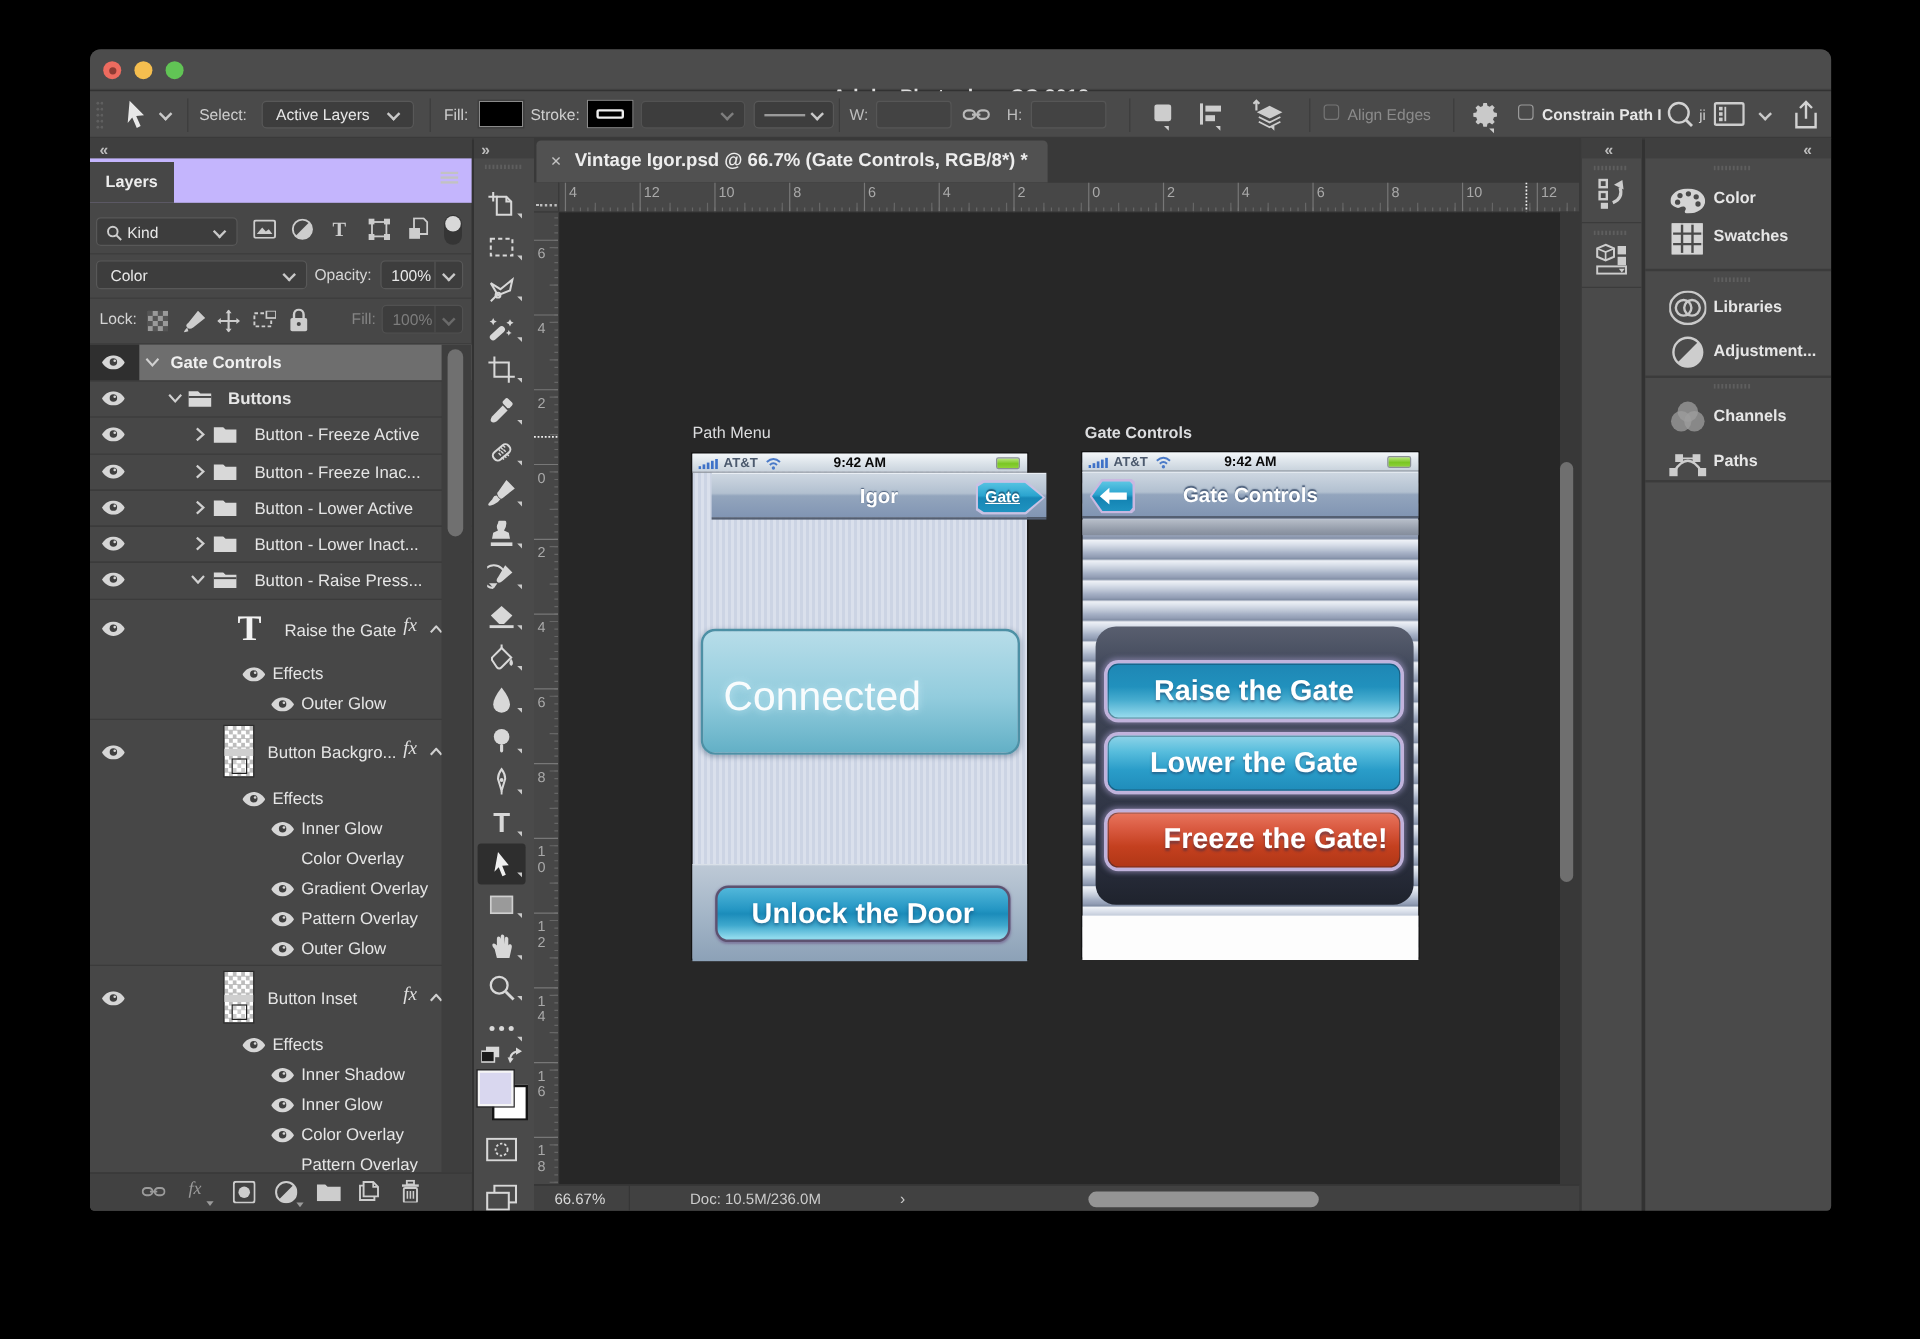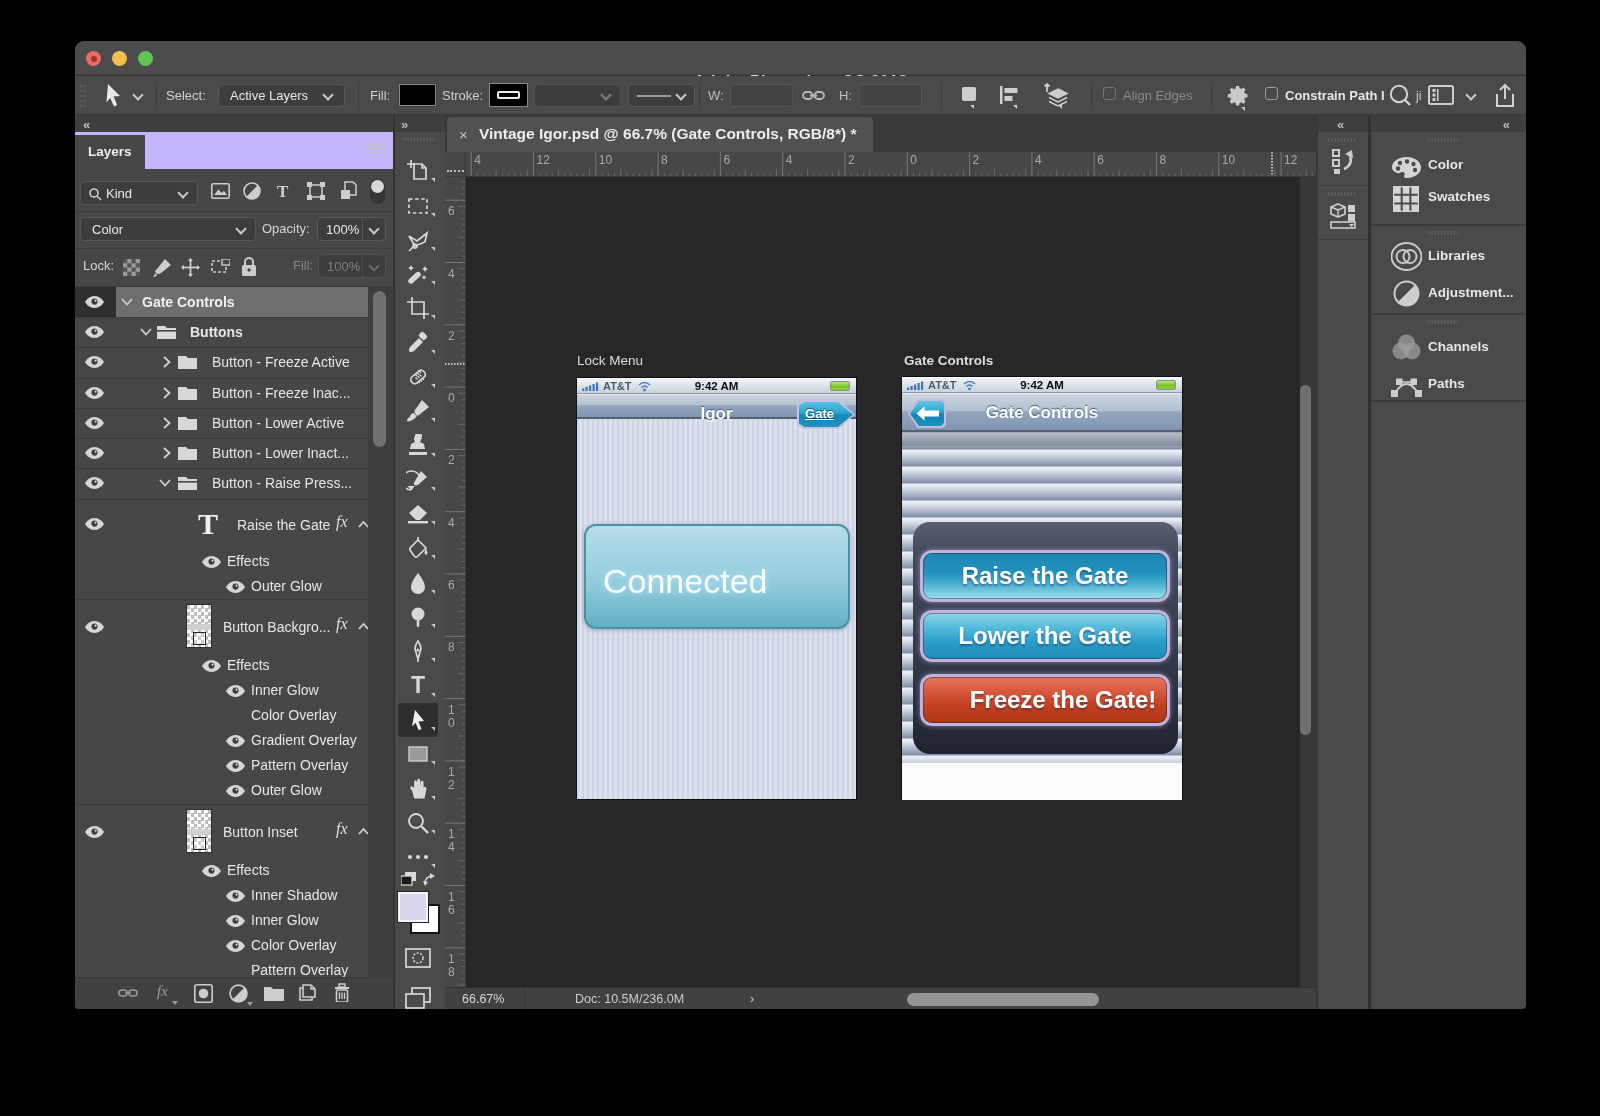--- a/index.html
+++ b/index.html
@@ -738,21 +738,21 @@
           <line x1="0" y1="708.5" x2="21" y2="708.5" stroke="#777777"></line>
           <text x="3" y="723.5" font-size="12" fill="#a9a9a9">1</text>
           <text x="3" y="736.5" font-size="12" fill="#a9a9a9">6</text>
           <line x1="0" y1="770.8" x2="21" y2="770.8" stroke="#777777"></line>
           <text x="3" y="785.8" font-size="12" fill="#a9a9a9">1</text>
           <text x="3" y="798.8" font-size="12" fill="#a9a9a9">8</text>
           <line x1="0" y1="187" x2="21" y2="187" stroke="#f0f0f0" stroke-width="1.4" stroke-dasharray="1.5 1.5"></line>
           <line x1="20.5" y1="0" x2="20.5" y2="810" stroke="#3a3a3a"></line>
         </svg>
     <div class="abs" style="left:21px;top:62px;width:834px;height:810px;background:#272727;overflow:hidden;">
-      <div class="abs" style="left:111px;top:176px;font-size:13.5px;color:#dcdddf;">Lock Menu</div>
+      <div class="abs" style="left:111px;top:176px;font-size:13.5px;color:#dcdddf;">Path Menu</div>
       <div class="abs" style="left:438px;top:176px;font-size:13.5px;font-weight:bold;color:#dcdddf;">Gate Controls</div>
       <div class="abs" style="left:110px;top:200px;width:281px;height:423px;border:1px solid #101010;background:repeating-linear-gradient(90deg,#ccd4e4 0 2px,#dae0ec 2px 5px);">
       <div class="abs" style="left:0;top:0;width:100%;height:16px;background:linear-gradient(#f4f7f9,#dfe6ec 45%,#c9d3dd);border-bottom:1px solid #8e959c;">
               <svg class="abs" style="left:5px;top:4px;" width="17" height="9" viewBox="0 0 17 9">
                 <g fill="#3e72c8">
                   <rect x="0" y="6.5" width="2.2" height="2.5"></rect>
                   <rect x="3.5" y="5" width="2.2" height="4"></rect>
                   <rect x="7" y="3.5" width="2.2" height="5.5"></rect>
                   <rect x="10.5" y="2" width="2.2" height="7"></rect>
                   <rect x="14" y="0.5" width="2.2" height="8.5"></rect>
@@ -762,30 +762,37 @@
               <svg class="abs" style="left:60px;top:3px;" width="15" height="11" viewBox="0 0 15 11">
                 <g fill="none" stroke="#4a7ac8" stroke-width="1.6">
                   <path d="M2 4 Q7.5 -1 13 4" fill="none"></path>
                   <path d="M4.5 6.5 Q7.5 3.5 10.5 6.5"></path>
                 </g>
                 <circle cx="7.5" cy="9" r="1.4" fill="#4a7ac8"></circle>
               </svg>
               <div class="abs" style="left:0;top:2px;width:100%;text-align:center;font-size:11.5px;font-weight:bold;color:#0b0b0b;">9:42 AM</div>
               <div class="abs" style="right:6px;top:3px;width:20px;height:10px;border:1px solid #8a9097;border-radius:2px;background:linear-gradient(#b9e77e,#7ac624 55%,#8fd23a);"></div>
             </div>
-      <div class="abs" style="left:0;top:16px;width:100%;height:25px;background:linear-gradient(#cfd8e2,#b2c0d0 46%,#93a5bd 52%,#8195b3);border-bottom:2px solid #545f72;box-shadow:inset 0 1px 0 #e9eef4;">
+      <div class="abs" style="left:16px;top:16px;width:100%;height:39px;background:linear-gradient(#cfd8e2,#b2c0d0 46%,#93a5bd 52%,#8195b3);border-bottom:2px solid #545f72;box-shadow:inset 0 1px 0 #e9eef4;">
               <div class="abs" style="left:0;top:10px;width:100%;text-align:center;font-size:17px;font-weight:bold;color:#fff;text-shadow:0 -1px 1px rgba(60,80,110,.9);">Igor</div>
               <div class="abs" style="left:220px;top:6px;width:58px;height:29px;background:#c9c2e3;clip-path:polygon(10% 0,72% 0,100% 50%,72% 100%,10% 100%,0 86%,0 14%);">
                 <div class="abs" style="left:2px;top:2px;width:54px;height:25px;background:linear-gradient(#56c3e2,#2ba4cf 44%,#1787b6 52%,#1f93c0 100%);clip-path:polygon(10% 0,72% 0,100% 50%,72% 100%,10% 100%,0 86%,0 14%);">
                   <div class="abs" style="left:0;top:4px;width:76%;text-align:center;font-size:13px;font-weight:bold;color:#fff;text-shadow:0 -1px 1px rgba(20,70,100,.8);text-decoration:underline;">Gate</div>
                 </div>
               </div>
             </div>
       <div class="abs" style="left:7px;top:146px;width:266px;height:105px;border-radius:12px;border:2px solid #4d90a5;background:linear-gradient(#b7dde9,#92ccdd 55%,#63b0c6);box-shadow:0 1px 4px rgba(30,60,90,.35);">
         <div class="abs" style="left:17px;top:36px;font-size:34px;font-weight:normal;color:rgba(255,255,255,.93);text-shadow:0 0 7px rgba(190,230,242,.95);">Connected</div>
+      </div>
+      <div class="abs" style="left:0;top:342px;width:100%;height:81px;background:linear-gradient(#bdc9d6,#a2b4c6 55%,#8ca1b7);border-top:1px solid #d9e0e8;">
+        <div class="abs" style="left:19px;top:17px;width:246px;height:47px;border-radius:11px;background:#5d5270;box-shadow:0 1px 2px rgba(120,110,150,.8);">
+          <div class="abs" style="left:2px;top:2px;width:242px;height:43px;border-radius:9px;background:linear-gradient(#52b7da,#2496c3 42%,#1b8cba 50%,#3ea8cd 72%,#8ed9ec 96%);">
+            <div class="abs" style="left:0;top:8px;width:100%;text-align:center;font-size:24px;font-weight:bold;color:#fff;text-shadow:0 2px 3px rgba(20,50,90,.5);">Unlock the Door</div>
+          </div>
+        </div>
       </div>
     </div>
       <div class="abs" style="left:435px;top:199px;width:282px;height:423px;border:1px solid #101010;background:repeating-linear-gradient(180deg,#eff2f7 0px,#dbe1eb 3.5px,#bcc5d5 8px,#a4afc4 11px,#939eb5 14px,#7e8ba2 16px,#c2c9d6 16.6px,#eff2f7 17px);background-position:0 56px;">
       <div class="abs" style="left:0;top:56px;width:100%;height:13px;background:linear-gradient(#b6bdc8,#9199a7 70%,#848d9c);"></div>
       <div class="abs" style="left:0;top:0;width:100%;height:16px;background:linear-gradient(#f4f7f9,#dfe6ec 45%,#c9d3dd);border-bottom:1px solid #8e959c;">
               <svg class="abs" style="left:5px;top:4px;" width="17" height="9" viewBox="0 0 17 9">
                 <g fill="#3e72c8">
                   <rect x="0" y="6.5" width="2.2" height="2.5"></rect>
                   <rect x="3.5" y="5" width="2.2" height="4"></rect>
                   <rect x="7" y="3.5" width="2.2" height="5.5"></rect>

